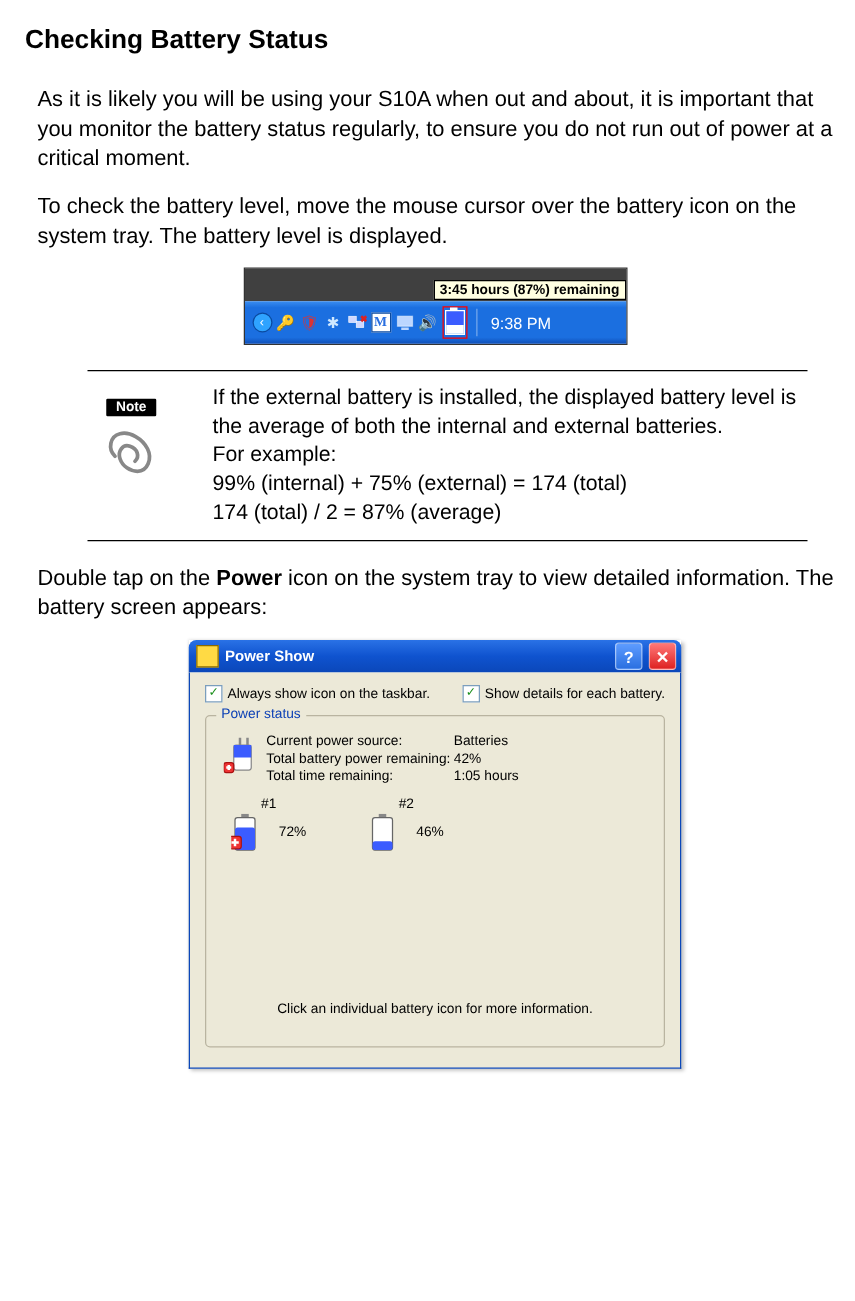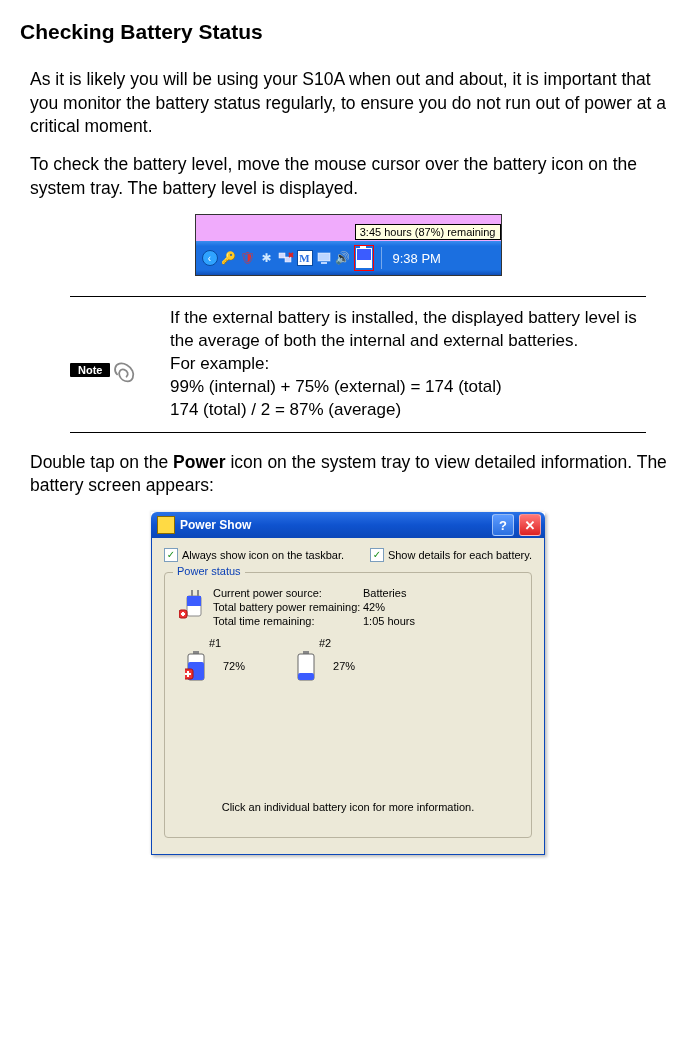--- a/index.html
+++ b/index.html
@@ -27,21 +27,22 @@
   
   .systray-fig {
     width: 305px;
     margin: 12px auto 20px auto;
     border: 1px solid #333;
     font-family: Tahoma, sans-serif;
   }
   .systray-top {
     height: 26px;
     display: flex;
-    background: #f0abfc;
+    background: #404040;
+    font-weight: bold;
   }
   .systray-top-left {
     flex: 1;
   }
   .tooltip-box {
     background: #ffffe1;
     border: 1px solid #000;
     font-size: 11px;
     padding: 1px 4px 1px 4px;
     align-self: flex-end;
@@ -116,21 +117,21 @@
     border-bottom: 1px solid #000;
     display: flex;
     padding: 10px 6px 10px 0;
     gap: 30px;
     font-size: 17px;
   }
   .note-icon-wrap {
     width: 70px;
     flex-shrink: 0;
     display: flex;
-    flex-direction: row;
+    flex-direction: column;
     align-items: center;
     padding-top: 12px;
   }
   .note-badge {
     background: #000;
     color: #fff;
     font-family: Verdana, sans-serif;
     font-weight: bold;
     font-size: 11px;
     padding: 1px 8px;
@@ -383,20 +384,20 @@
           </div>
         </div>
         <div class="pm-batt">
           <span>#2</span>
           <div class="row">
             <svg class="bicon" viewBox="0 0 22 30">
               <rect x="8" y="0" width="6" height="3" fill="#888"></rect>
               <rect x="3" y="3" width="16" height="26" rx="2" fill="#fff" stroke="#666"></rect>
               <rect x="3" y="22" width="16" height="7" rx="2" fill="#3b5cff"></rect>
             </svg>
-            <span>27%</span>
+            <span>46%</span>
           </div>
         </div>
       </div>
       <div class="pm-hint">Click an individual battery icon for more information.</div>
     </div>
   </div>
 </div>
 
 </body></html>

